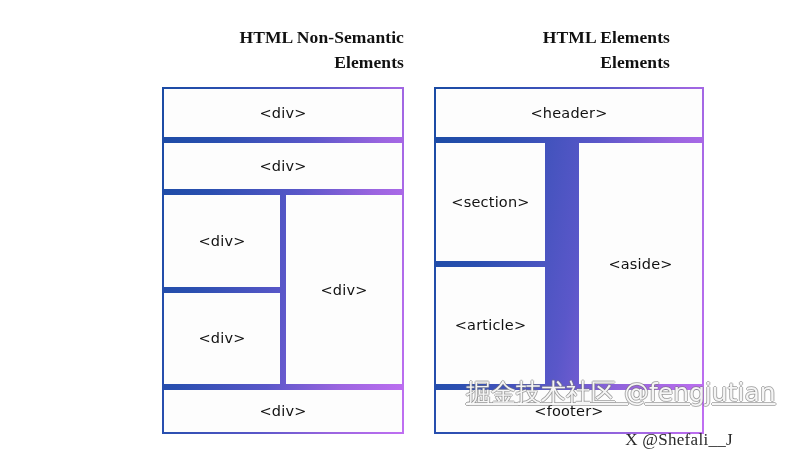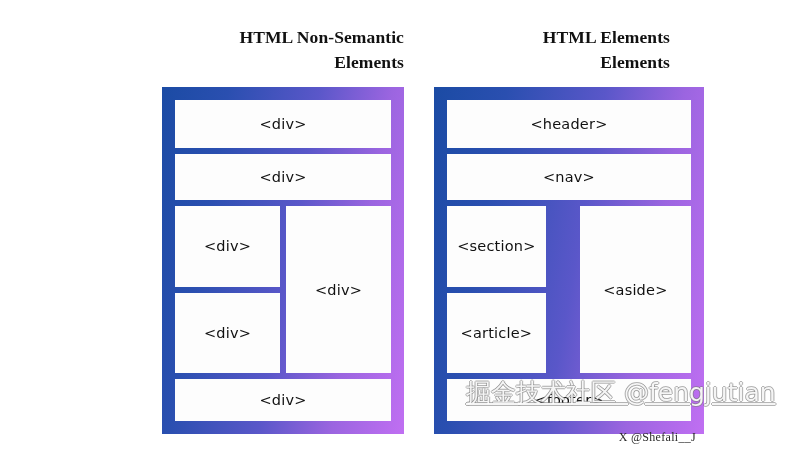--- a/index.html
+++ b/index.html
@@ -32,21 +32,21 @@
     color: #111111;
     letter-spacing: 0.1px;
   }
   #title-left  { left: 158px; top: 25px; width: 246px; }
   #title-right { left: 430px; top: 25px; width: 240px; }
 
   
   .diagram {
     position: absolute;
     box-sizing: border-box;
-    padding: 13px;
+    padding: 2px;
     display: flex;
     flex-direction: column;
     gap: 6px;
     background-image: linear-gradient(100deg, #1b4ba4 0%, #2a4fb0 22%, #5a57c9 52%, #9b65e0 76%, #c06ff2 100%);
   }
   #diagram-left  { left: 162px; top: 87px; width: 242px; height: 347px; }
   #diagram-right { left: 434px; top: 87px; width: 270px; height: 347px; }
 
   
   .cell {
@@ -104,25 +104,25 @@
        0 -1px 0 rgba(120,120,120,0.55);
     white-space: nowrap;
     pointer-events: none;
     text-decoration: underline;
   }
   .credit {
     position: absolute;
     left: 0;
     top: 430px;
     width: 800px;
-    padding-right: 104px;
+    padding-right: 67px;
     box-sizing: border-box;
     text-align: right;
     font-family: "Liberation Serif", serif;
-    font-size: 12px;
+    font-size: 17px;
     color: #2a2a2a;
     letter-spacing: 0.3px;
   }
 </style>
 </head>
 <body>
 
 <div class="stage">
 
   <div class="panel-title" id="title-left">
@@ -145,21 +145,20 @@
       </div>
       <div class="col-right">
         <div class="cell" style="height:100%">&lt;div&gt;</div>
       </div>
     </div>
     <div class="cell row-footer">&lt;div&gt;</div>
   </div>
 
   <div class="diagram" id="diagram-right">
     <div class="cell row-header">&lt;header&gt;</div>
-    <div class="cell row-nav">&lt;nav&gt;</div>
     <div class="row-middle">
       <div class="col-left">
         <div class="cell">&lt;section&gt;</div>
         <div class="cell">&lt;article&gt;</div>
       </div>
       <div class="col-right">
         <div class="cell" style="height:100%">&lt;aside&gt;</div>
       </div>
     </div>
     <div class="cell row-footer">&lt;footer&gt;</div>

